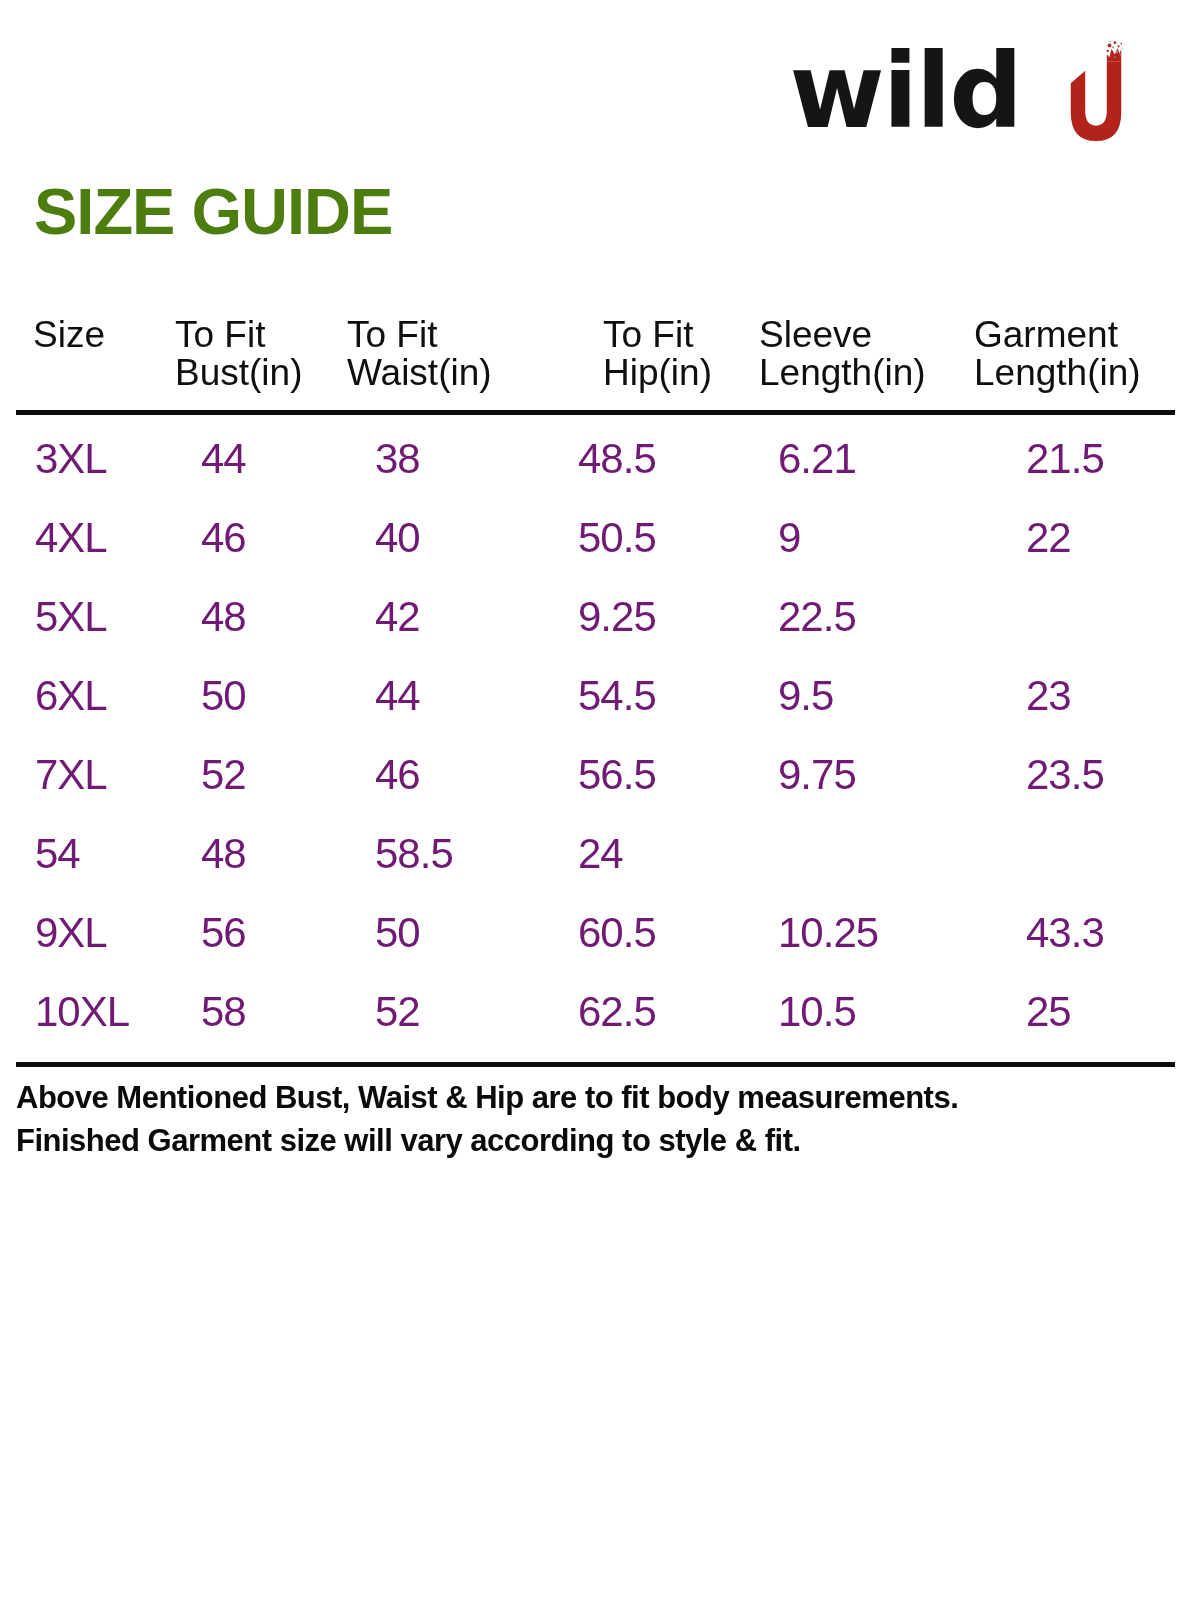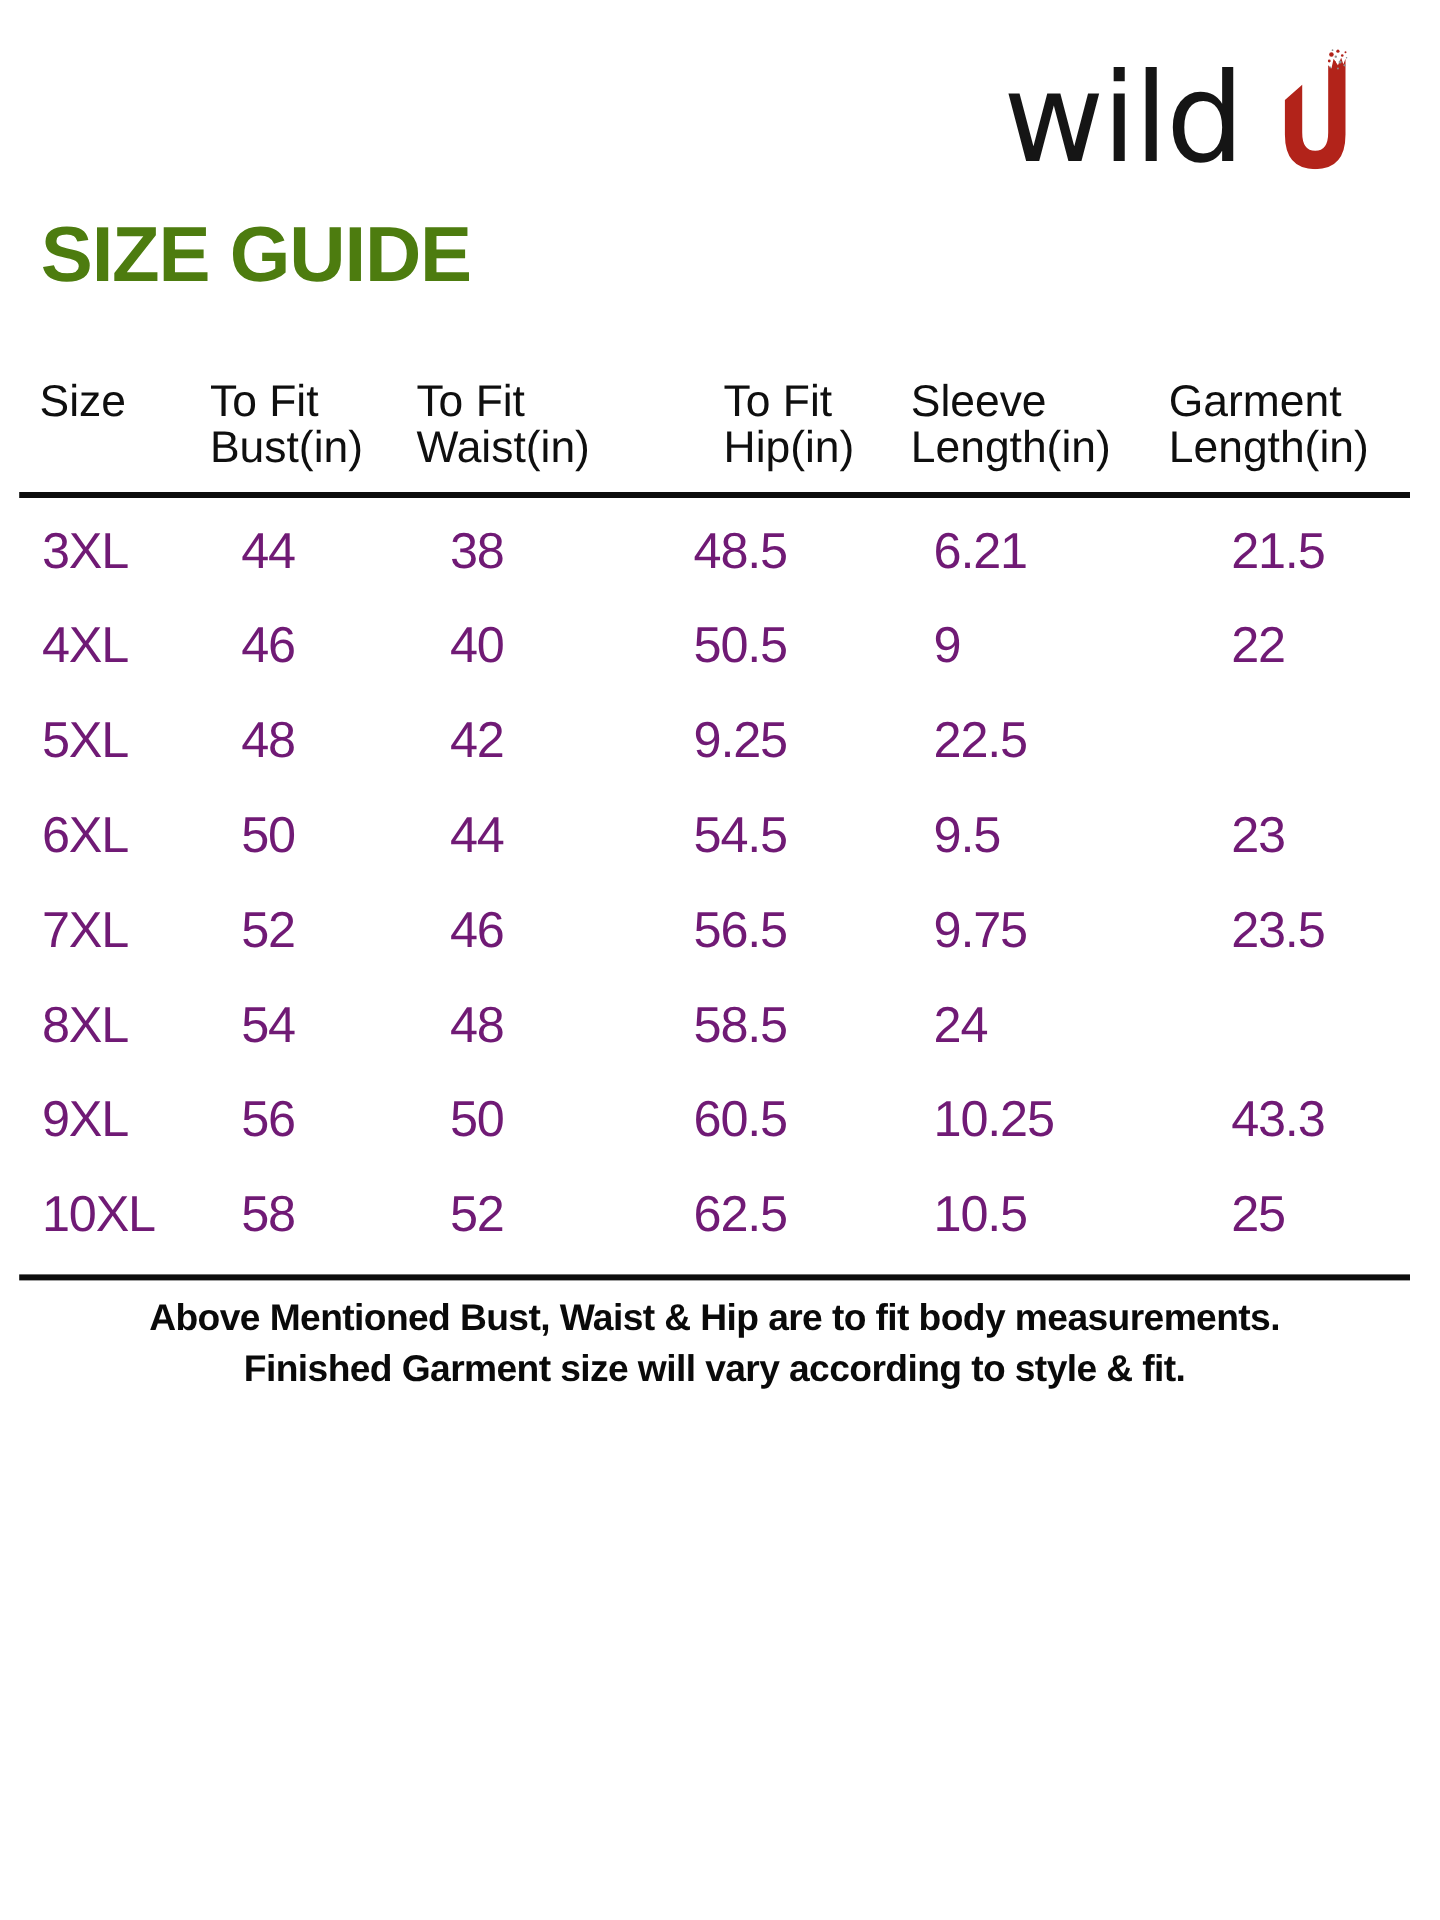--- a/index.html
+++ b/index.html
@@ -8,21 +8,21 @@
     width:1200px;height:1600px;
     background:#ffffff;
     color:#000;
     font-family:"Liberation Sans","DejaVu Sans",sans-serif;
     overflow:hidden;
   }
 
   
   .logo{
     position:absolute;top:40px;right:75px;
-    display:flex;align-items:center;gap:32px;
+    display:flex;align-items:flex-start;gap:46px;font-weight:bold;
   }
   .logo-text{
     font-family:"DejaVu Sans","Liberation Sans",sans-serif;
     font-size:103px;line-height:1;letter-spacing:-2px;
     color:#151515;
   }
   .logo-mark{display:block;margin-bottom:17px;}
 
   
   .title{
@@ -53,21 +53,20 @@
   .trow{
     display:grid;
     grid-template-columns:166px 174px 203px 200px 248px 1fr;
     height:79px;align-items:center;
     font-size:42px;letter-spacing:-1px;color:#701a75;
   }
 
   
   .footnote{
     position:absolute;left:16px;top:1076px;width:1159px;
-    text-align:center;
     font-size:31px;font-weight:bold;letter-spacing:-0.5px;line-height:43px;
     color:#0a0a0a;
   }
   .footnote p{margin:0;}
 </style>
 </head>
 <body>
 
 <div class="page">
 
@@ -160,21 +159,20 @@
     </div>
     <div class="trow">
       <div>7XL</div>
       <div>52</div>
       <div>46</div>
       <div>56.5</div>
       <div>9.75</div>
       <div>23.5</div>
     </div>
     <div class="trow">
-      <div>8XL</div>
       <div>54</div>
       <div>48</div>
       <div>58.5</div>
       <div>24</div>
     </div>
     <div class="trow">
       <div>9XL</div>
       <div>56</div>
       <div>50</div>
       <div>60.5</div>

